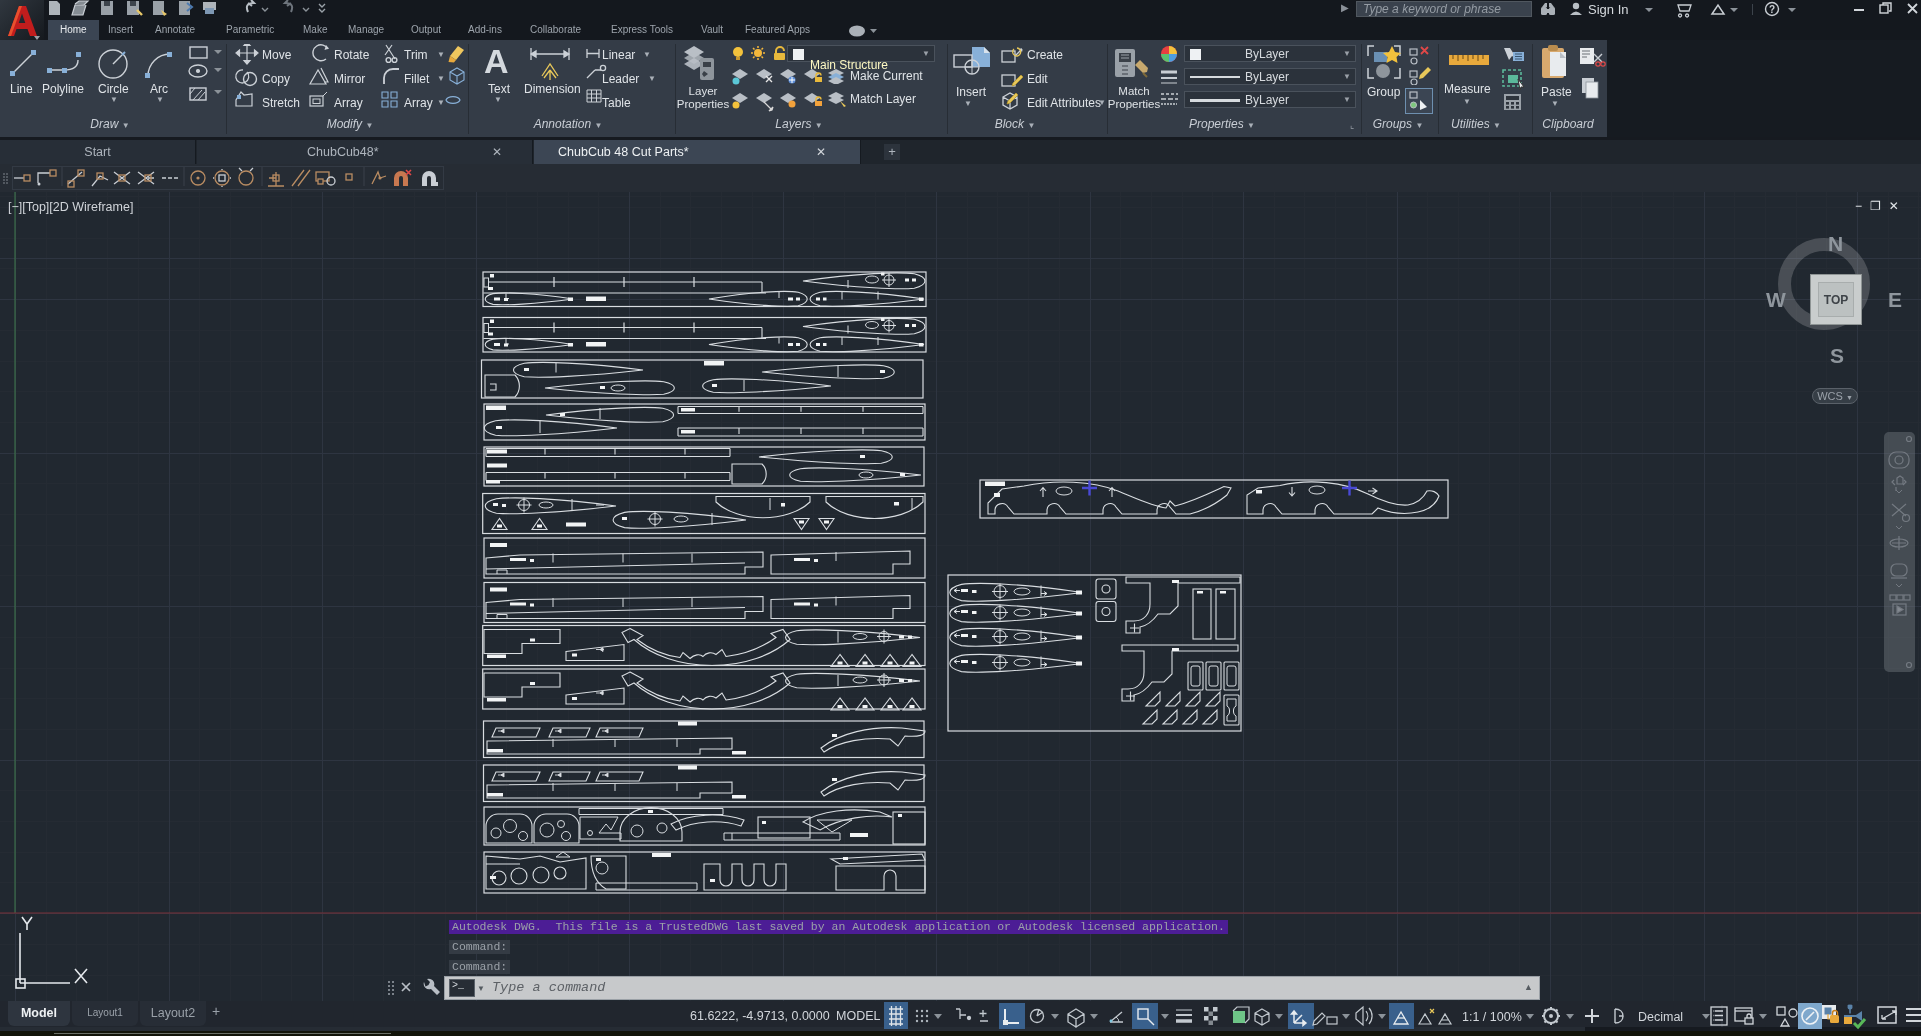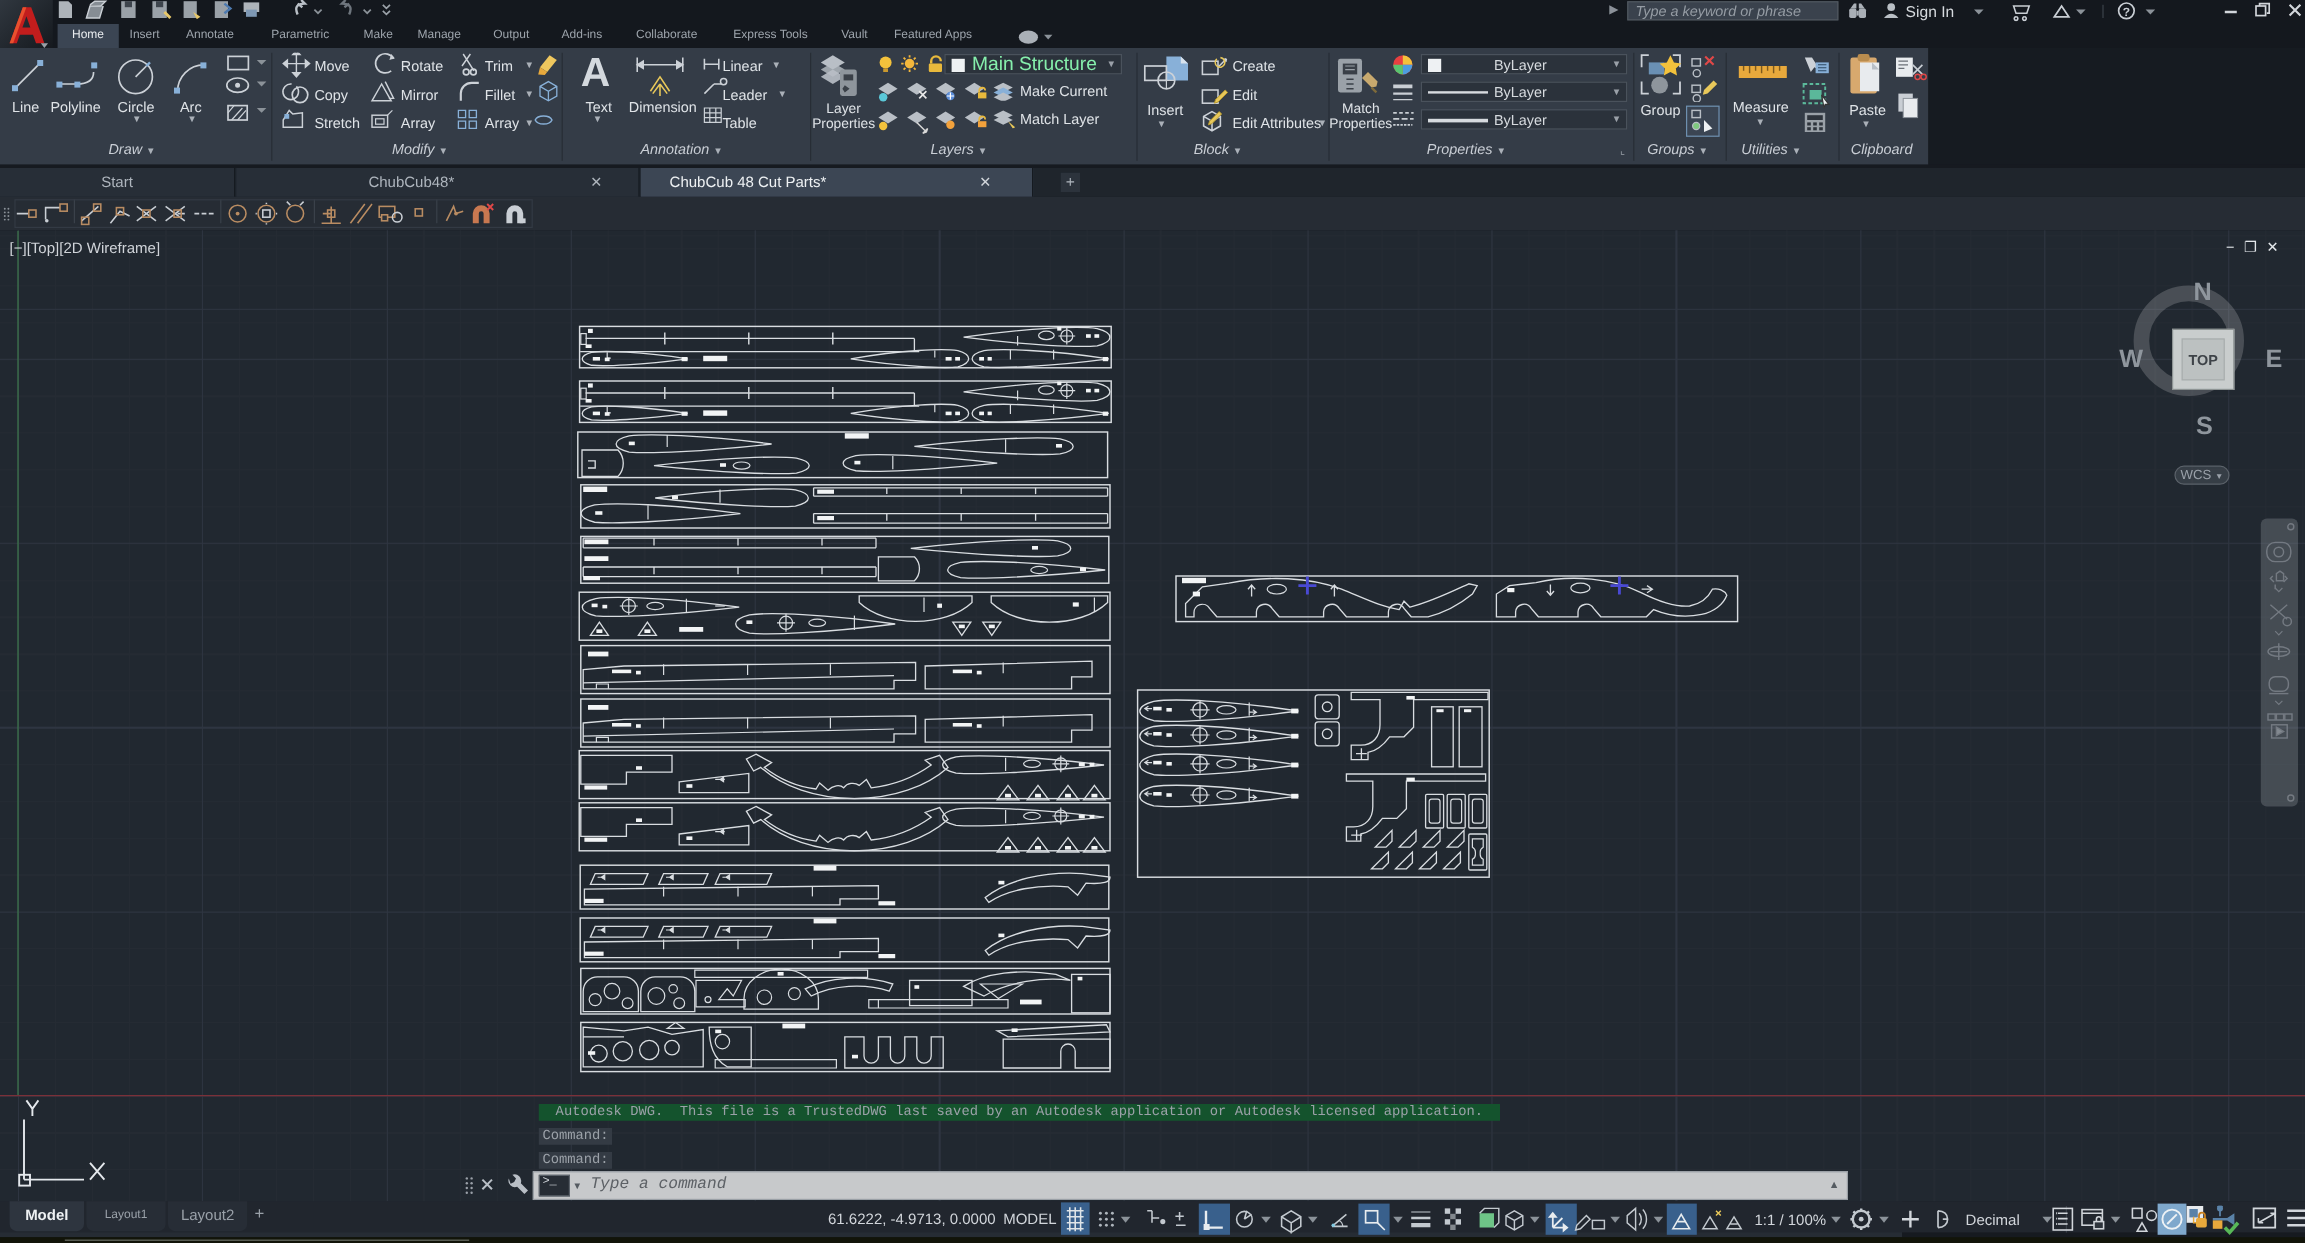--- a/index.html
+++ b/index.html
@@ -271,21 +271,21 @@
     <circle cx="28" cy="8" r="4" fill="#f3b73c"></circle>
       <g stroke="#f3b73c" stroke-width="1.5">
         <path d="M28 1 v2 M28 13 v2 M21 8 h2 M33 8 h2 M23 3 l1.5 1.5 M31.5 11.5 l1.5 1.5 M23 13 l1.5 -1.5 M31.5 4.5 l1.5 -1.5"></path>
       </g>
     <path d="M46 8 v-2 a4 4 0 0 1 8 0" stroke="#e8b93c" stroke-width="2" fill="none"></path>
       <rect x="44" y="8" width="11" height="7" rx="1" fill="#e8b93c"></rect>
     <rect x="63" y="3" width="11" height="11" fill="#eef1f3"></rect>
   </svg>
   <div class="abs" style="left:787px;top:45px;width:148px;height:17px;background:#2b323b;border:1px solid #4a525c">
     <span style="position:absolute;left:5px;top:2.5px;width:11px;height:11px;background:#eef1f3"></span>
-    <span style="position:absolute;left:22px;top:0;color:#86efac;font-size:16px;line-height:16px">Main Structure</span>
+    <span style="position:absolute;left:22px;top:11px;color:#fef9c3;font-size:12px;line-height:16px">Main Structure</span>
     <span style="position:absolute;right:4px;top:3px;color:#9aa0a8;font-size:8px">▼</span>
   </div>
   <g></g>
   <svg class="abs" style="left:730px;top:66px" width="95" height="46" viewBox="0 0 95 46">
     <g>
       <path d="M2 8 l8 -5 8 5 -8 5 z" fill="#b9bfc6"></path>
         <circle cx="6" cy="15" r="3.5" fill="#5bc8d8"></circle>
       <path d="M26 8 l8 -5 8 5 -8 5 z" fill="#b9bfc6"></path>
         <path d="M36 10 l6 6 m0 -6 l-6 6" stroke="#e8e8e8" stroke-width="1.4"></path>
       <path d="M50 8 l8 -5 8 5 -8 5 z" fill="#b9bfc6"></path>
@@ -960,21 +960,21 @@
         <rect x="20" y="163" width="6" height="5"></rect>
     <rect x="9" y="172" width="13" height="11"></rect>
         <path d="M13 174 l6 3.5 -6 3.5 z" fill="#8f959c"></path>
     <path d="M12 58 l3 3 3 -3" stroke-width="1"></path>
         <path d="M12 94 l3 3 3 -3" stroke-width="1"></path>
         <path d="M12 152 l3 3 3 -3" stroke-width="1"></path>
     <circle cx="25" cy="233" r="2.5"></circle>
   </g>
 </svg>
 
-<div style="position:absolute;left:449px;top:728px;height:14px;background:#14532d;color:#9ba1a8;font-family:'Liberation Mono',monospace;font-size:11.5px;line-height:14px;padding:0 14px">Autodesk DWG.&nbsp; This file is a TrustedDWG last saved by an Autodesk application or Autodesk licensed application.</div>
+<div style="position:absolute;left:449px;top:728px;height:14px;background:#4c1d95;color:#9ba1a8;font-family:'Liberation Mono',monospace;font-size:11.5px;line-height:14px;padding:0 3px">Autodesk DWG.&nbsp; This file is a TrustedDWG last saved by an Autodesk application or Autodesk licensed application.</div>
 <div style="position:absolute;left:449px;top:748px;height:14px;background:#343b44;color:#9ba1a8;font-family:'Liberation Mono',monospace;font-size:11.5px;line-height:14px;padding:0 3px">Command:</div>
 <div style="position:absolute;left:449px;top:768px;height:14px;background:#343b44;color:#9ba1a8;font-family:'Liberation Mono',monospace;font-size:11.5px;line-height:14px;padding:0 3px">Command:</div>
 <svg style="position:absolute;left:386px;top:786px" width="56" height="20" viewBox="0 0 56 20">
   <g fill="#9aa0a8">
         <circle cx="3" cy="4" r="1"></circle>
         <circle cx="7" cy="4" r="1"></circle>
         <circle cx="3" cy="8" r="1"></circle>
         <circle cx="7" cy="8" r="1"></circle>
         <circle cx="3" cy="12" r="1"></circle>
         <circle cx="7" cy="12" r="1"></circle>

